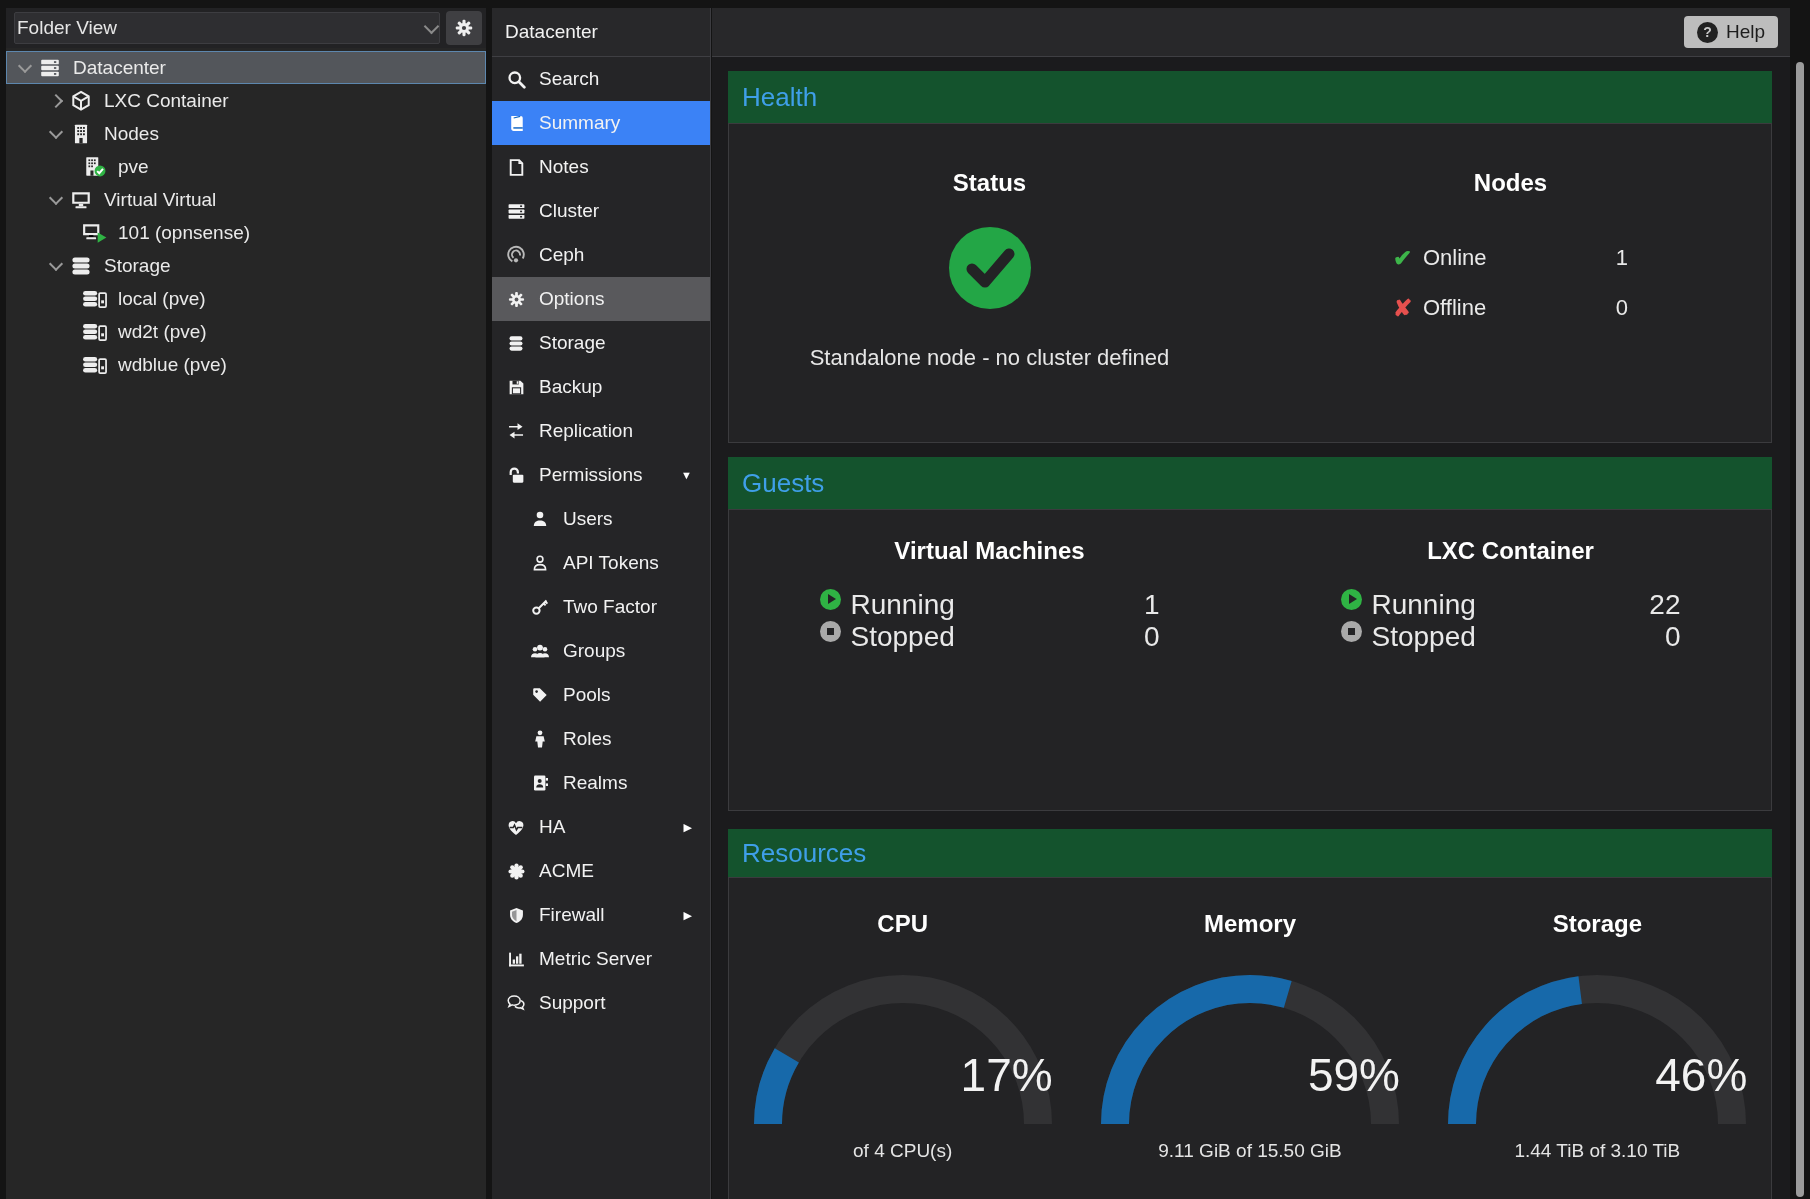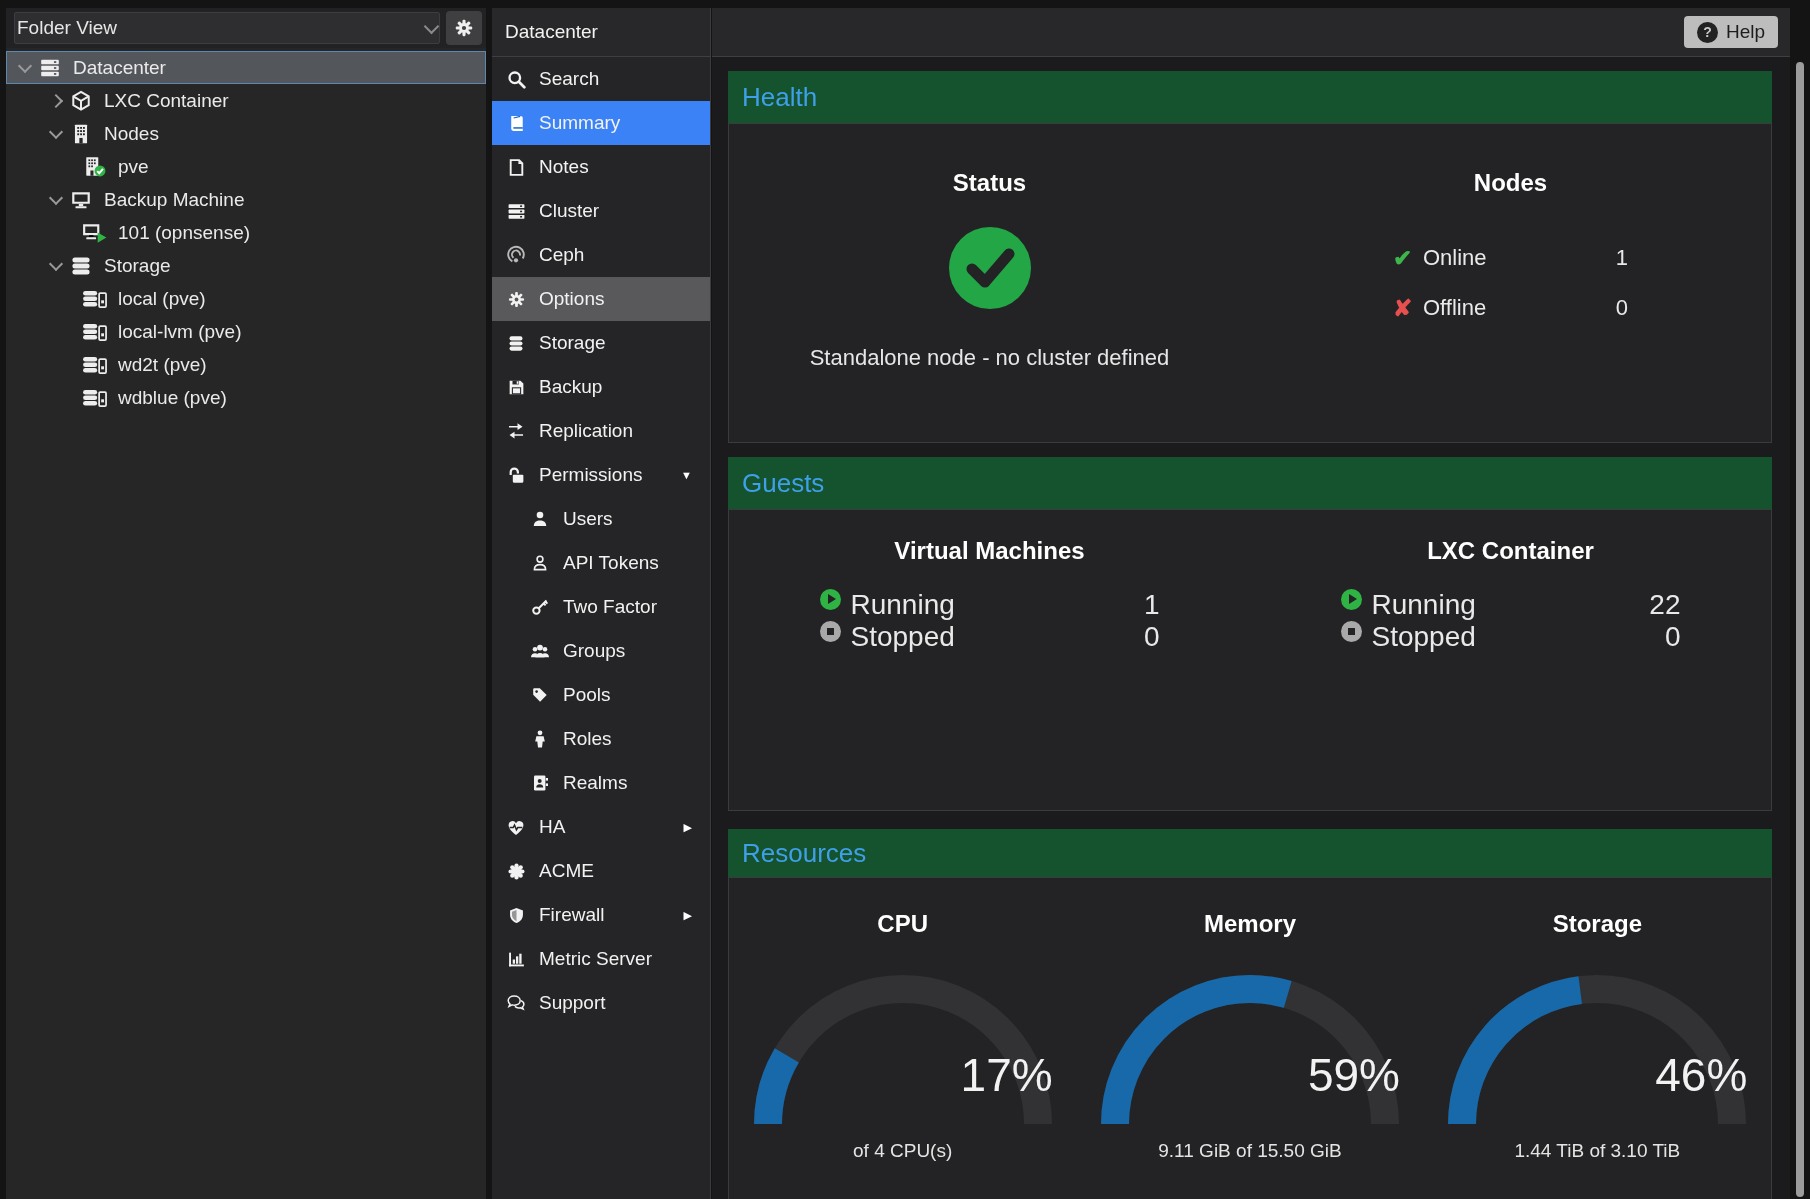--- a/index.html
+++ b/index.html
@@ -192,21 +192,21 @@
         <span class="exp">
             <span class="c-down"></span>
           </span>
         <span class="tico">
           <svg width="24" height="22" viewBox="0 0 20 20" fill="#ededed">
             <path d="M2 3 h16 v10.5 h-16 Z M4 5 v6.5 h12 V5 Z" fill-rule="evenodd"></path>
             <rect x="8" y="13.5" width="4" height="2.2"></rect>
               <rect x="5" y="15.7" width="10" height="1.8" rx="0.5"></rect>
           </svg>
         </span>
-        <span>Backup Machine</span>
+        <span>Virtual Virtual</span>
       </div>
 
       <div class="tree-row lv2">
         <span class="tico">
           <svg width="26" height="22" viewBox="0 0 24 20">
             <path d="M1 2 h15 v10 h-15 Z M3 4 v6 h11 V4 Z" fill-rule="evenodd" fill="#ededed"></path>
             <rect x="6.5" y="12" width="4" height="2"></rect>
               <rect x="4" y="14" width="9" height="1.7" rx="0.5" fill="#ededed"></rect>
             <path d="M14.5 9.5 L22.5 14.2 L14.5 18.9 Z" fill="#2fb344"></path>
           </svg>
@@ -236,34 +236,20 @@
                 <rect x="1" y="7.7" width="13" height="4.2" rx="2.1"></rect>
                 <rect x="1" y="12.8" width="13" height="4.2" rx="2.1"></rect>
             </g>
             <rect x="15.8" y="4.5" width="6.4" height="13" rx="1" fill="none" stroke="#ededed" stroke-width="1.6"></rect>
             <rect x="17.7" y="11.2" width="2.6" height="2.8" fill="#ededed"></rect>
           </svg>
         </span>
         <span>local (pve)</span>
       </div>
 
-      <div class="tree-row lv2">
-        <span class="tico">
-          <svg width="26" height="22" viewBox="0 0 24 20">
-            <g fill="#ededed">
-              <rect x="1" y="2.6" width="13" height="4.2" rx="2.1"></rect>
-                <rect x="1" y="7.7" width="13" height="4.2" rx="2.1"></rect>
-                <rect x="1" y="12.8" width="13" height="4.2" rx="2.1"></rect>
-            </g>
-            <rect x="15.8" y="4.5" width="6.4" height="13" rx="1" fill="none" stroke="#ededed" stroke-width="1.6"></rect>
-            <rect x="17.7" y="11.2" width="2.6" height="2.8" fill="#ededed"></rect>
-          </svg>
-        </span>
-        <span>local-lvm (pve)</span>
-      </div>
 
       <div class="tree-row lv2">
         <span class="tico">
           <svg width="26" height="22" viewBox="0 0 24 20">
             <g fill="#ededed">
               <rect x="1" y="2.6" width="13" height="4.2" rx="2.1"></rect>
                 <rect x="1" y="7.7" width="13" height="4.2" rx="2.1"></rect>
                 <rect x="1" y="12.8" width="13" height="4.2" rx="2.1"></rect>
             </g>
             <rect x="15.8" y="4.5" width="6.4" height="13" rx="1" fill="none" stroke="#ededed" stroke-width="1.6"></rect>

